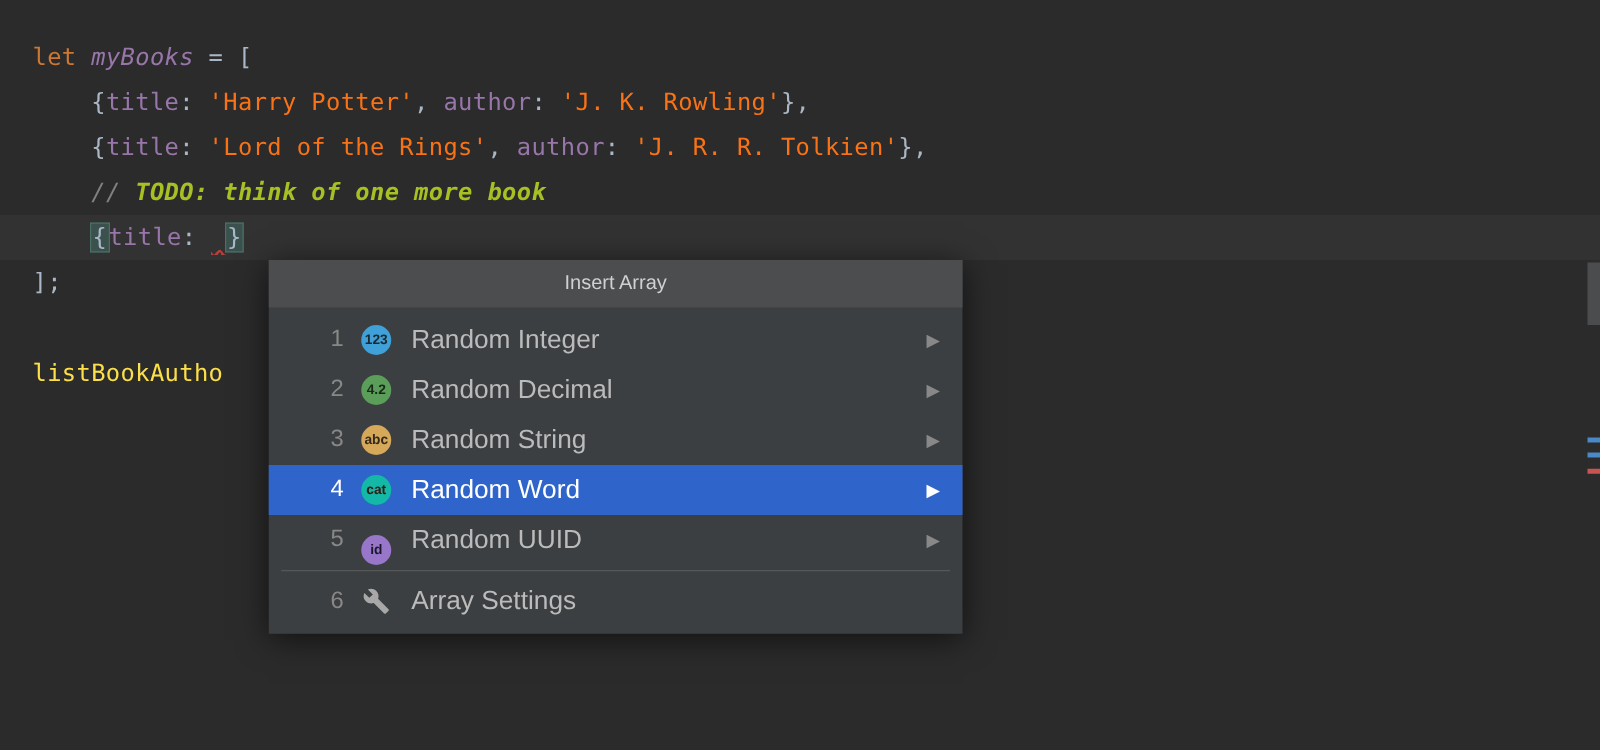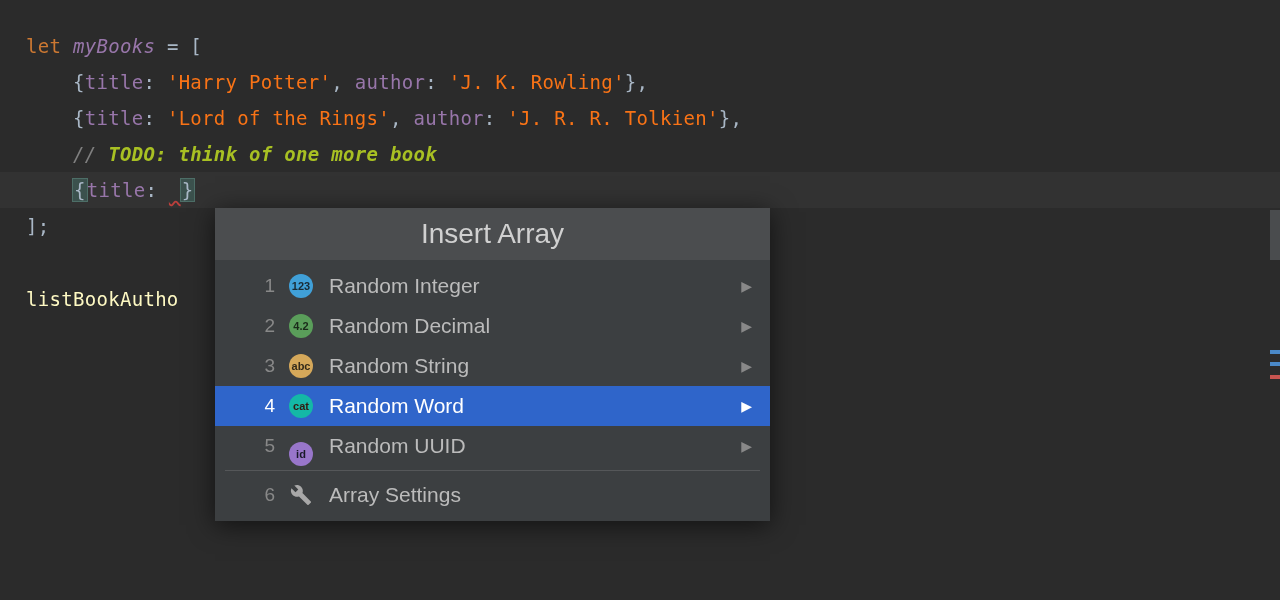--- a/index.html
+++ b/index.html
@@ -24,21 +24,21 @@
       font-size: 19px;
       letter-spacing: 0.3px;
     }
     .kw { color: #cc7832; }
     .var { color: #9876aa; font-style: italic; }
     .op { color: #a9b7c6; }
     .prop { color: #9876aa; }
     .str { color: #f97316; }
     .comment { color: #808080; font-style: italic; }
     .todo { color: #a8c023; font-style: italic; font-weight: bold; }
-    .func { color: #fef9c3; text-align: center; }
+    .func { color: #fde047; text-align: center; }
     .line-hl {
       background: #323232;
       position: relative;
     }
     .caret-brace {
       background: #3b514d;
       border: 1px solid #4d6e67;
       padding: 0 1px;
       margin: 0 -1px;
     }
@@ -54,21 +54,21 @@
       background: #3c3f41;
       box-shadow: 0 4px 24px rgba(0,0,0,0.6);
       font-family: -apple-system, BlinkMacSystemFont, 'Segoe UI', sans-serif;
       font-size: 20px;
       color: #bbbbbb;
     }
     .popup-header {
       background: #4b4d4f;
       padding: 10px 0;
       text-align: center;
-      font-size: 28px;
+      font-size: 16px;
       color: #d0d0d0;
     }
     .popup-items {
       padding: 6px 0;
     }
     .popup-item {
       display: flex;
       align-items: center;
       padding: 6px 18px 6px 0;
       height: 40px;

